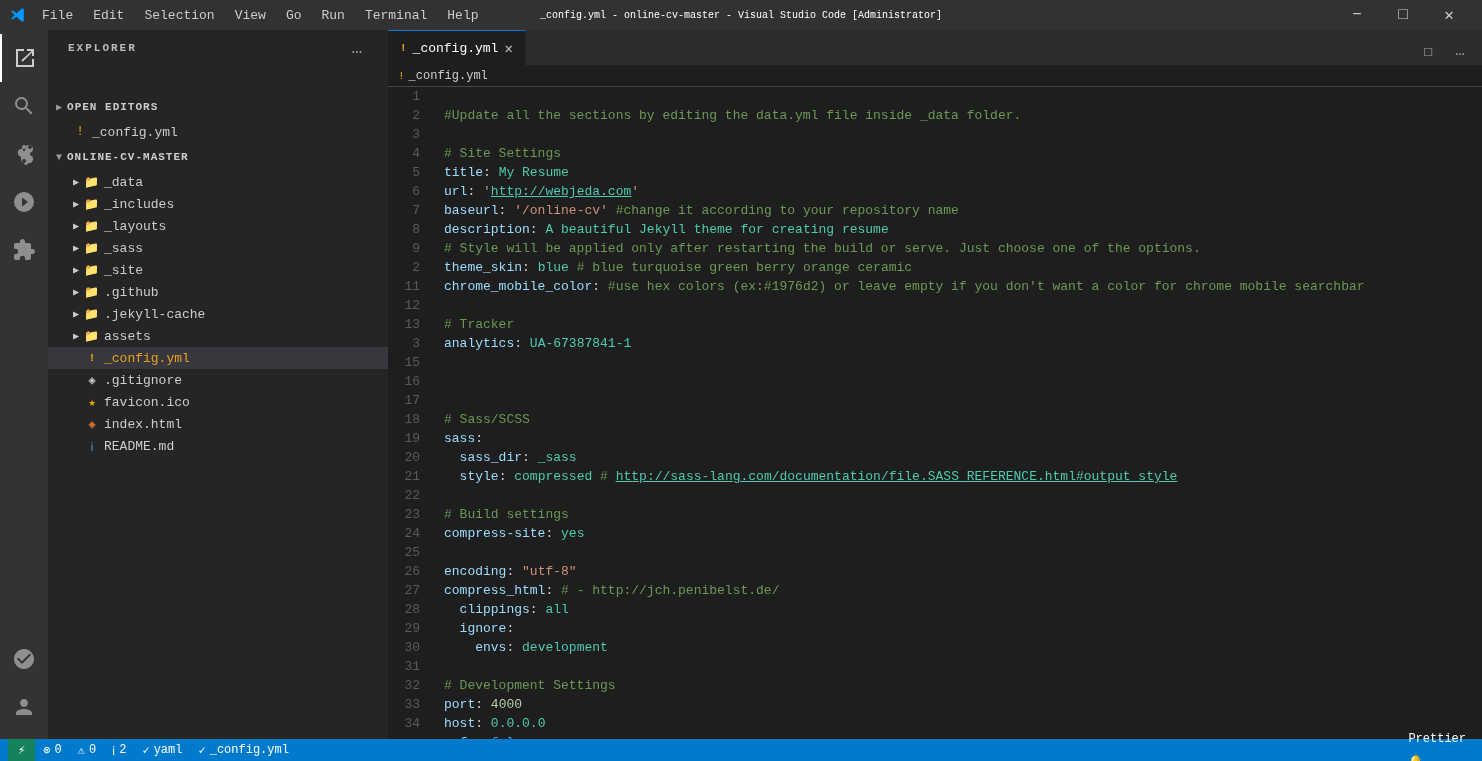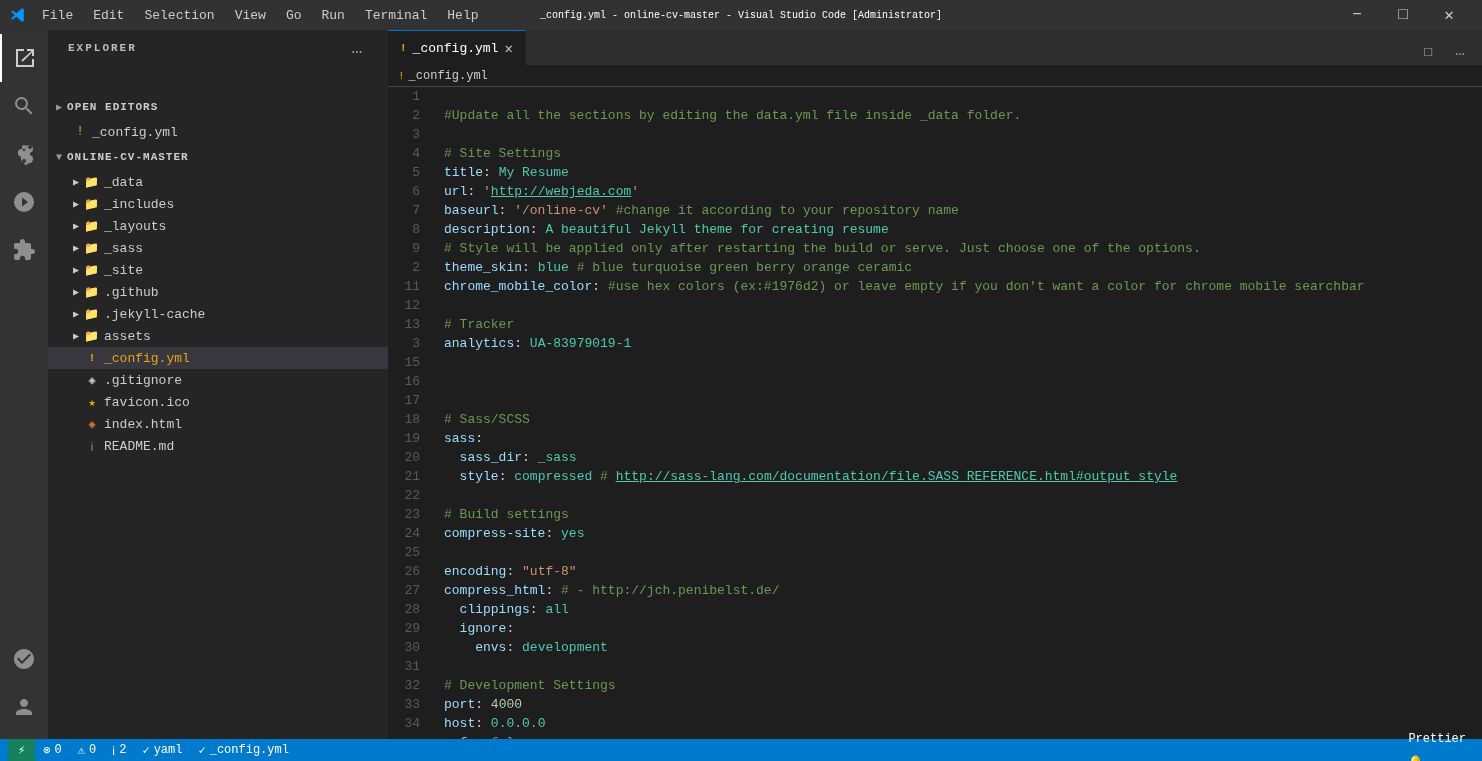--- a/index.html
+++ b/index.html
@@ -555,21 +555,21 @@
 <span class="c-comment"># Site Settings</span>
 <span class="c-key">title</span><span class="c-white">: </span><span class="c-value">My Resume</span>
 <span class="c-key">url</span><span class="c-white">: </span><span class="c-string">'<span class="c-url">http://webjeda.com</span>'</span>
 <span class="c-key">baseurl</span><span class="c-white">: </span><span class="c-string">'/online-cv'</span><span class="c-white"> </span><span class="c-comment">#change it according to your repository name</span>
 <span class="c-key">description</span><span class="c-white">: </span><span class="c-value">A beautiful Jekyll theme for creating resume</span>
 <span class="c-comment"># Style will be applied only after restarting the build or serve. Just choose one of the options.</span>
 <span class="c-key">theme_skin</span><span class="c-white">: </span><span class="c-value">blue</span><span class="c-white"> </span><span class="c-comment"># blue turquoise green berry orange ceramic</span>
 <span class="c-key">chrome_mobile_color</span><span class="c-white">: </span><span class="c-comment">#use hex colors (ex:#1976d2) or leave empty if you don't want a color for chrome mobile searchbar</span>
 
 <span class="c-comment"># Tracker</span>
-<span class="c-key">analytics</span><span class="c-white">: </span><span class="c-value">UA-83979019-1</span>
+<span class="c-key">analytics</span><span class="c-white">: </span><span class="c-value">UA-67387841-1</span>
 
 
 
 <span class="c-comment"># Sass/SCSS</span>
 <span class="c-key">sass</span><span class="c-white">:</span>
 <span class="c-white">  </span><span class="c-key">sass_dir</span><span class="c-white">: </span><span class="c-value">_sass</span>
 <span class="c-white">  </span><span class="c-key">style</span><span class="c-white">: </span><span class="c-value">compressed</span><span class="c-white"> </span><span class="c-comment"># <span class="c-url">http://sass-lang.com/documentation/file.SASS_REFERENCE.html#output_style</span></span>
 
 <span class="c-comment"># Build settings</span>
 <span class="c-key">compress-site</span><span class="c-white">: </span><span class="c-value">yes</span>

